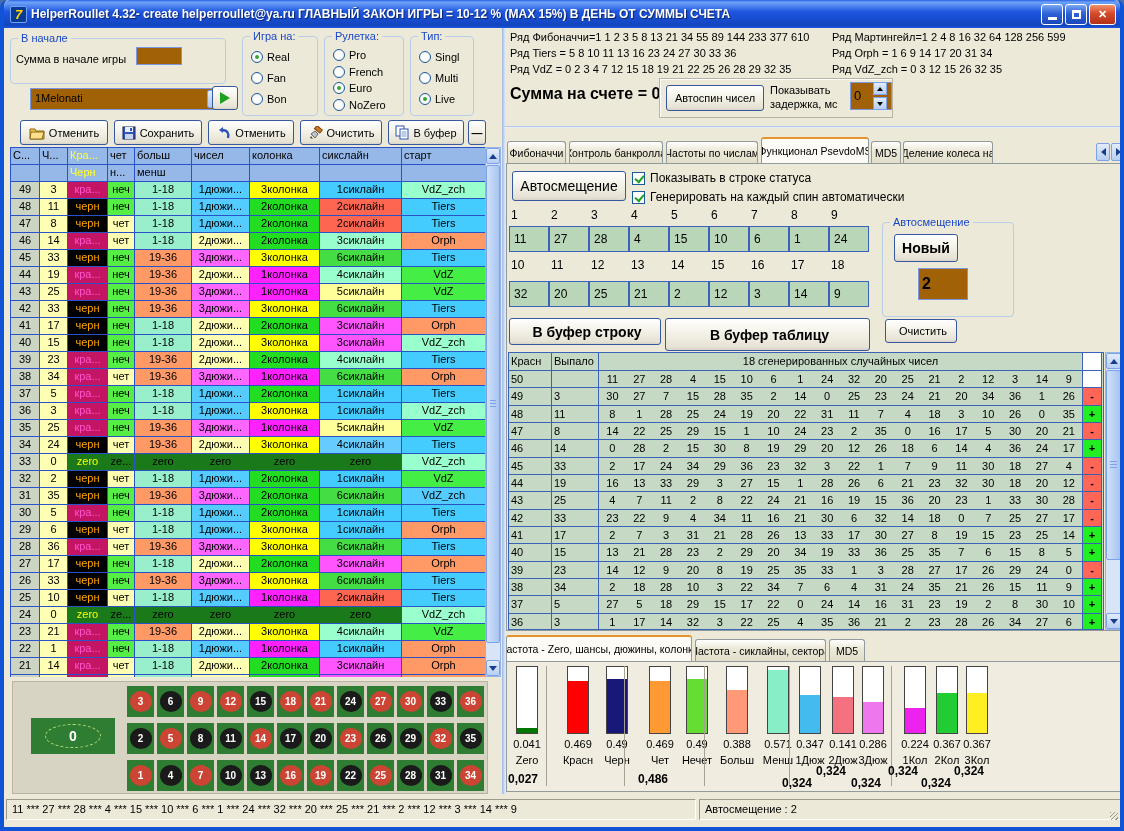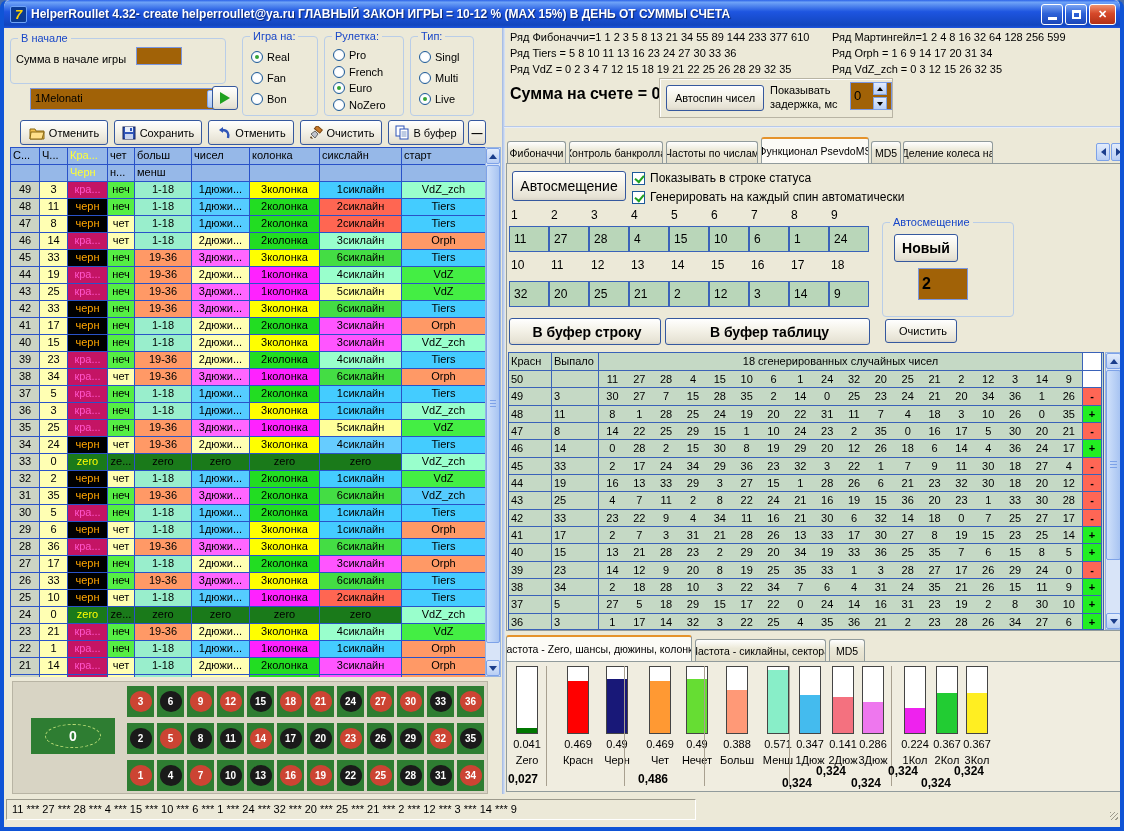--- a/index.html
+++ b/index.html
@@ -800,21 +800,21 @@
   <div class="grp" style="left:878px;top:222px;width:132px;height:95px;border-color:#B9CDE8;">
     <div class="legend">Автосмещение</div>
   </div>
   <div class="btn bold" style="left:890px;top:234px;width:64px;height:28px;">Новый</div>
   <div class="field" style="left:894px;top:268px;width:50px;height:32px;font-size:16px;font-weight:bold;line-height:28px;">2</div>
 
   <div class="btn bold" style="left:505px;top:318px;width:152px;height:27px;">
     <span class="icon-copy"></span>
       <span>В буфер строку</span>
   </div>
-  <div class="btn bold" style="left:661px;top:318px;width:205px;height:27px;">
+  <div class="btn bold" style="left:661px;top:318px;width:205px;height:33px;">
     <span class="icon-copy"></span>
       <span>В буфер таблицу</span>
   </div>
   <div class="btn" style="left:881px;top:319px;width:72px;height:24px;">
     <span class="icon-brush"></span>
       <span>Очистить</span>
   </div>
 
   <div id="rtable">
       <div class="rtr" style="height: 18px;">
@@ -1292,14 +1292,15 @@
       <div class="bartotal" style="left: 634px; top: 772px;">0,486</div>
       <div class="bartotal" style="left: 778px; top: 776px;">0,324</div>
       <div class="bartotal" style="left: 812px; top: 764px;">0,324</div>
       <div class="bartotal" style="left: 847px; top: 776px;">0,324</div>
       <div class="bartotal" style="left: 884px; top: 764px;">0,324</div>
       <div class="bartotal" style="left: 917px; top: 776px;">0,324</div>
       <div class="bartotal" style="left: 950px; top: 764px;">0,324</div>
     </div>
 
   <div class="status-sec" style="left:2px;top:799px;width:690px;">11 *** 27 *** 28 *** 4 *** 15 *** 10 *** 6 *** 1 *** 24 *** 32 *** 20 *** 25 *** 21 *** 2 *** 12 *** 3 *** 14 *** 9</div>
+  <div class="status-sec" style="left:695px;top:799px;width:423px;">Автосмещение : 2</div>
   <div class="abs" style="right:2px;top:812px;width:8px;height:8px;background:repeating-linear-gradient(135deg,#9C9A8C 0 1px,transparent 1px 3px);"></div>
 </div>
 
 </body></html>

